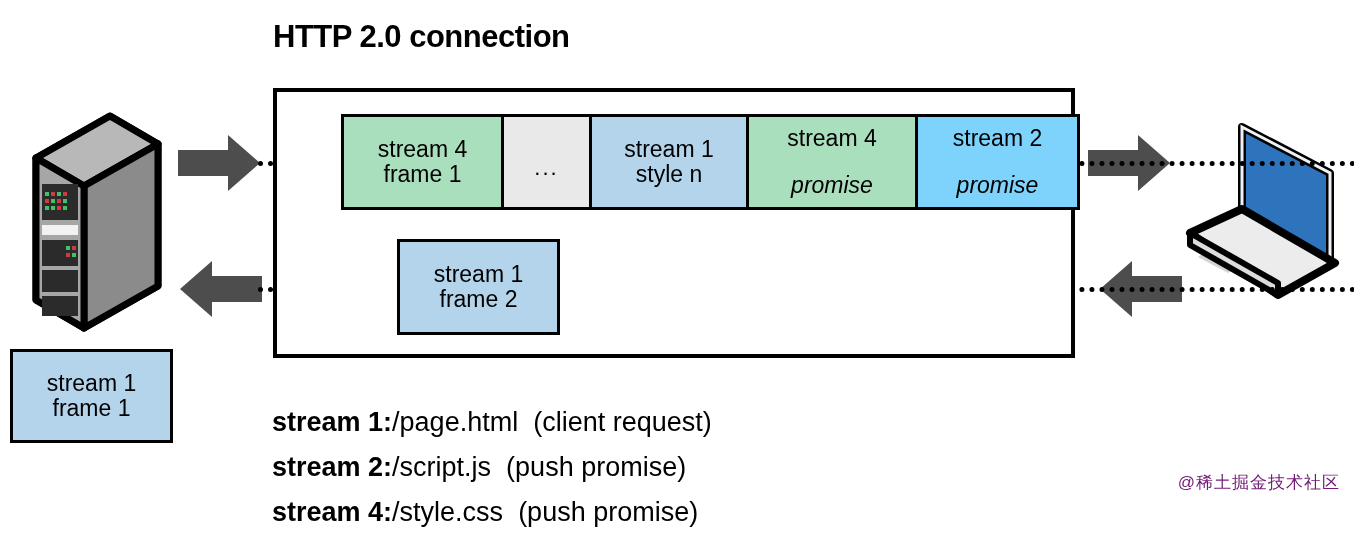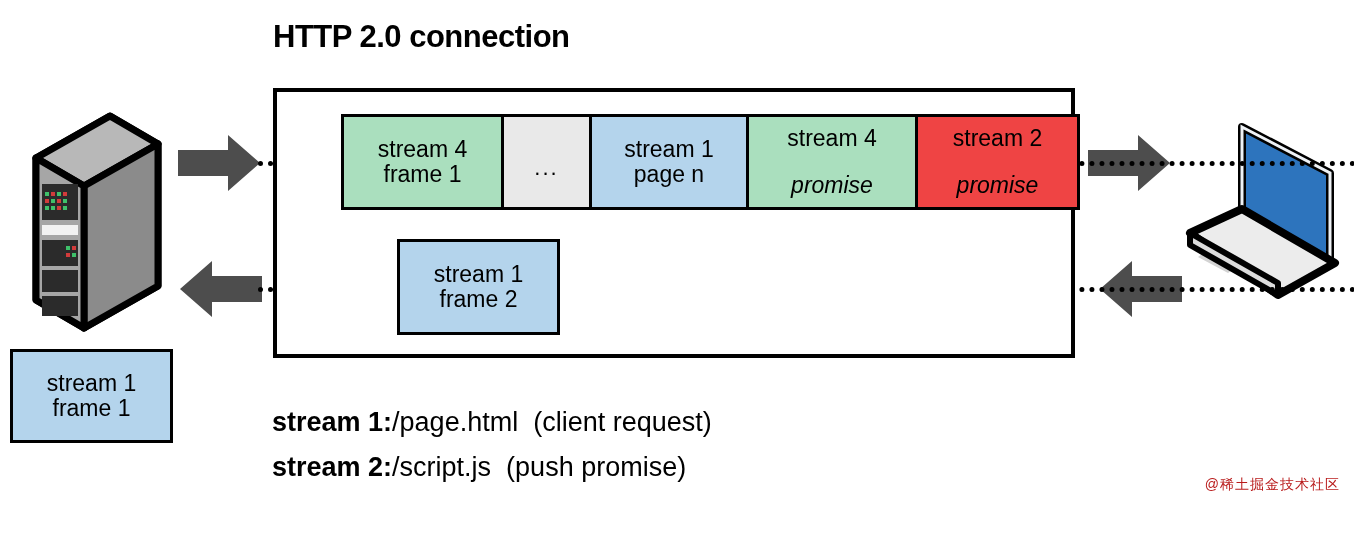--- a/index.html
+++ b/index.html
@@ -77,21 +77,21 @@
     font-size: 23px;
     white-space: nowrap;
     margin-left: -3px;
   }
   .cell:first-child { margin-left: 0; }
   .cell .l1 { display: block; }
   .cell .l2 { display: block; }
   .cell .l2.ital { font-style: italic; margin-top: 22px; }
   .cell.green  { background: #aadfbe; }
   .cell.blue   { background: #b4d4ec; }
-  .cell.peach  { background: #ef4444; }
+  .cell.peach  { background: #7dd3fc; }
   .cell.gray   { background: #e9e9e9; }
   .cell.w-a { width: 163px; }
   .cell.w-b { width: 91px; }
   .cell.w-c { width: 160px; }
   .cell.w-d { width: 172px; }
   .cell.w-e { width: 165px; }
   .dots3 {
     font-size: 22px;
     letter-spacing: 2px;
     line-height: 1;
@@ -157,22 +157,22 @@
   .legend .row { display: block; }
   .legend b { font-weight: bold; }
   .legend .path { font-weight: normal; }
   .legend .paren { font-weight: normal; }
 
   
   .watermark {
     position: absolute;
     right: 14px;
     bottom: 10px;
-    font-size: 14px;
-    color: #b91c1c;
+    font-size: 17px;
+    color: #701a75;
     letter-spacing: 1px;
     white-space: nowrap;
   }
 </style>
 </head>
 <body>
 
 <div class="stage">
 
   <div class="title">HTTP 2.0 connection</div>
@@ -248,21 +248,21 @@
   <div class="strip">
     <div class="cell green w-a">
       <span class="l1">stream 4</span>
       <span class="l2">frame 1</span>
     </div>
     <div class="cell gray w-b">
       <span class="dots3">...</span>
     </div>
     <div class="cell blue w-c">
       <span class="l1">stream 1</span>
-      <span class="l2">page n</span>
+      <span class="l2">style n</span>
     </div>
     <div class="cell green w-d">
       <span class="l1">stream 4</span>
       <span class="l2 ital">promise</span>
     </div>
     <div class="cell peach w-e">
       <span class="l1">stream 2</span>
       <span class="l2 ital">promise</span>
     </div>
   </div>
@@ -277,17 +277,20 @@
     <span class="l2">frame 1</span>
   </div>
 
   <div class="legend">
     <span class="row">
       <b>stream 1:</b><span class="path">/page.html</span>&nbsp;&nbsp;<span class="paren">(client request)</span>
     </span>
     <span class="row">
       <b>stream 2:</b><span class="path">/script.js</span>&nbsp;&nbsp;<span class="paren">(push promise)</span>
     </span>
+    <span class="row">
+      <b>stream 4:</b><span class="path">/style.css</span>&nbsp;&nbsp;<span class="paren">(push promise)</span>
+    </span>
   </div>
 
   <div class="watermark">@稀土掘金技术社区</div>
 
 </div>
 
 </body></html>

